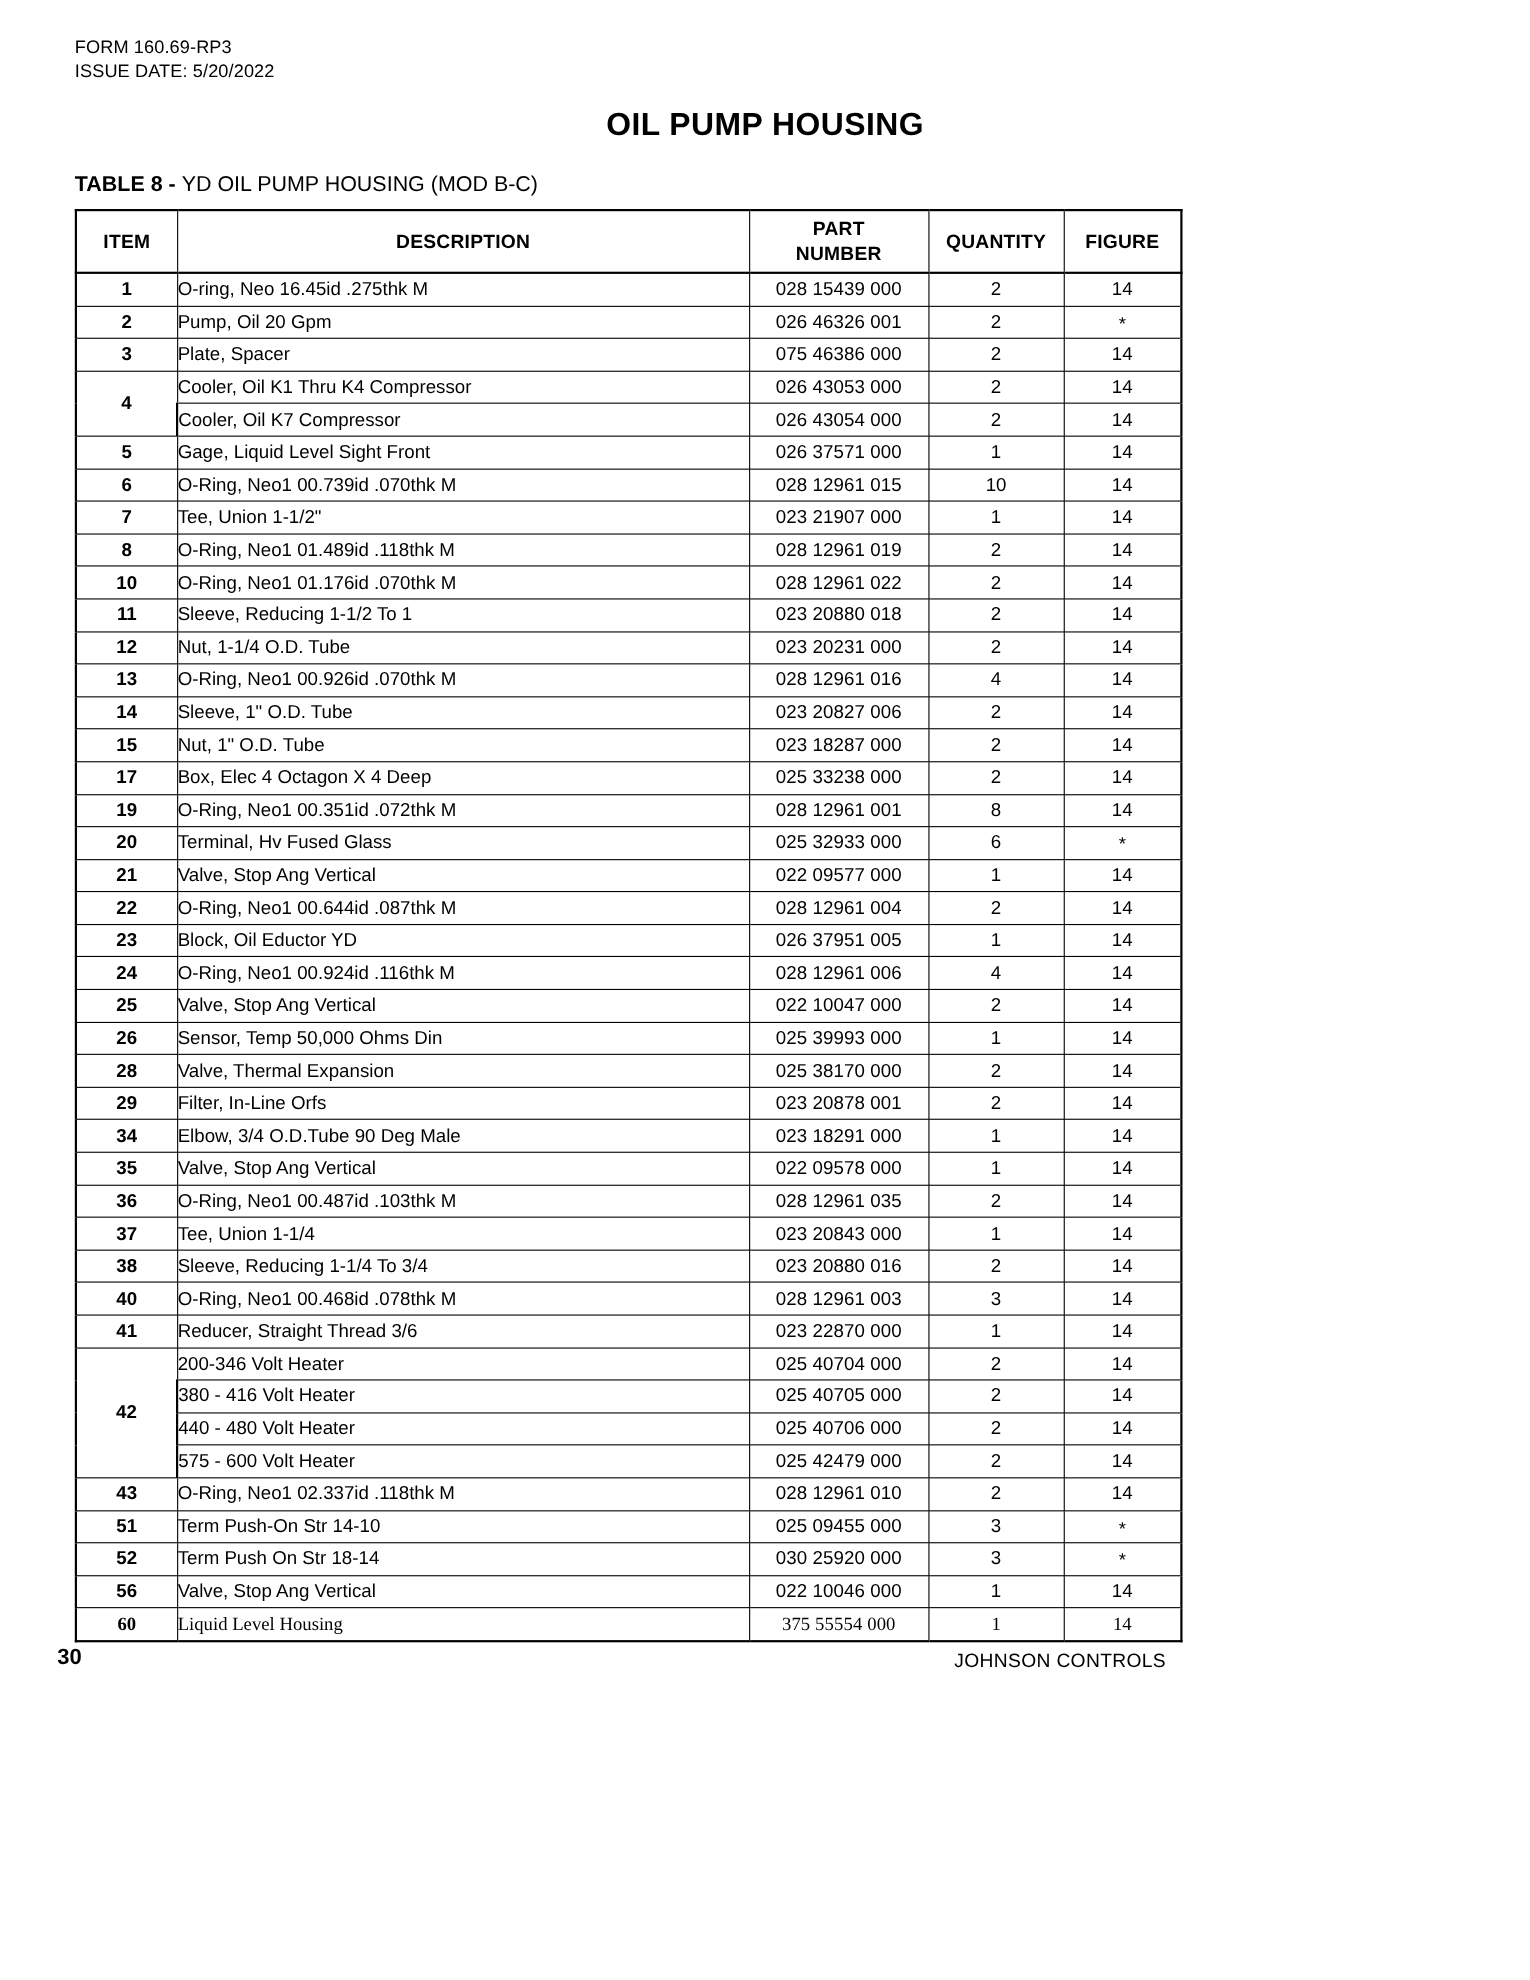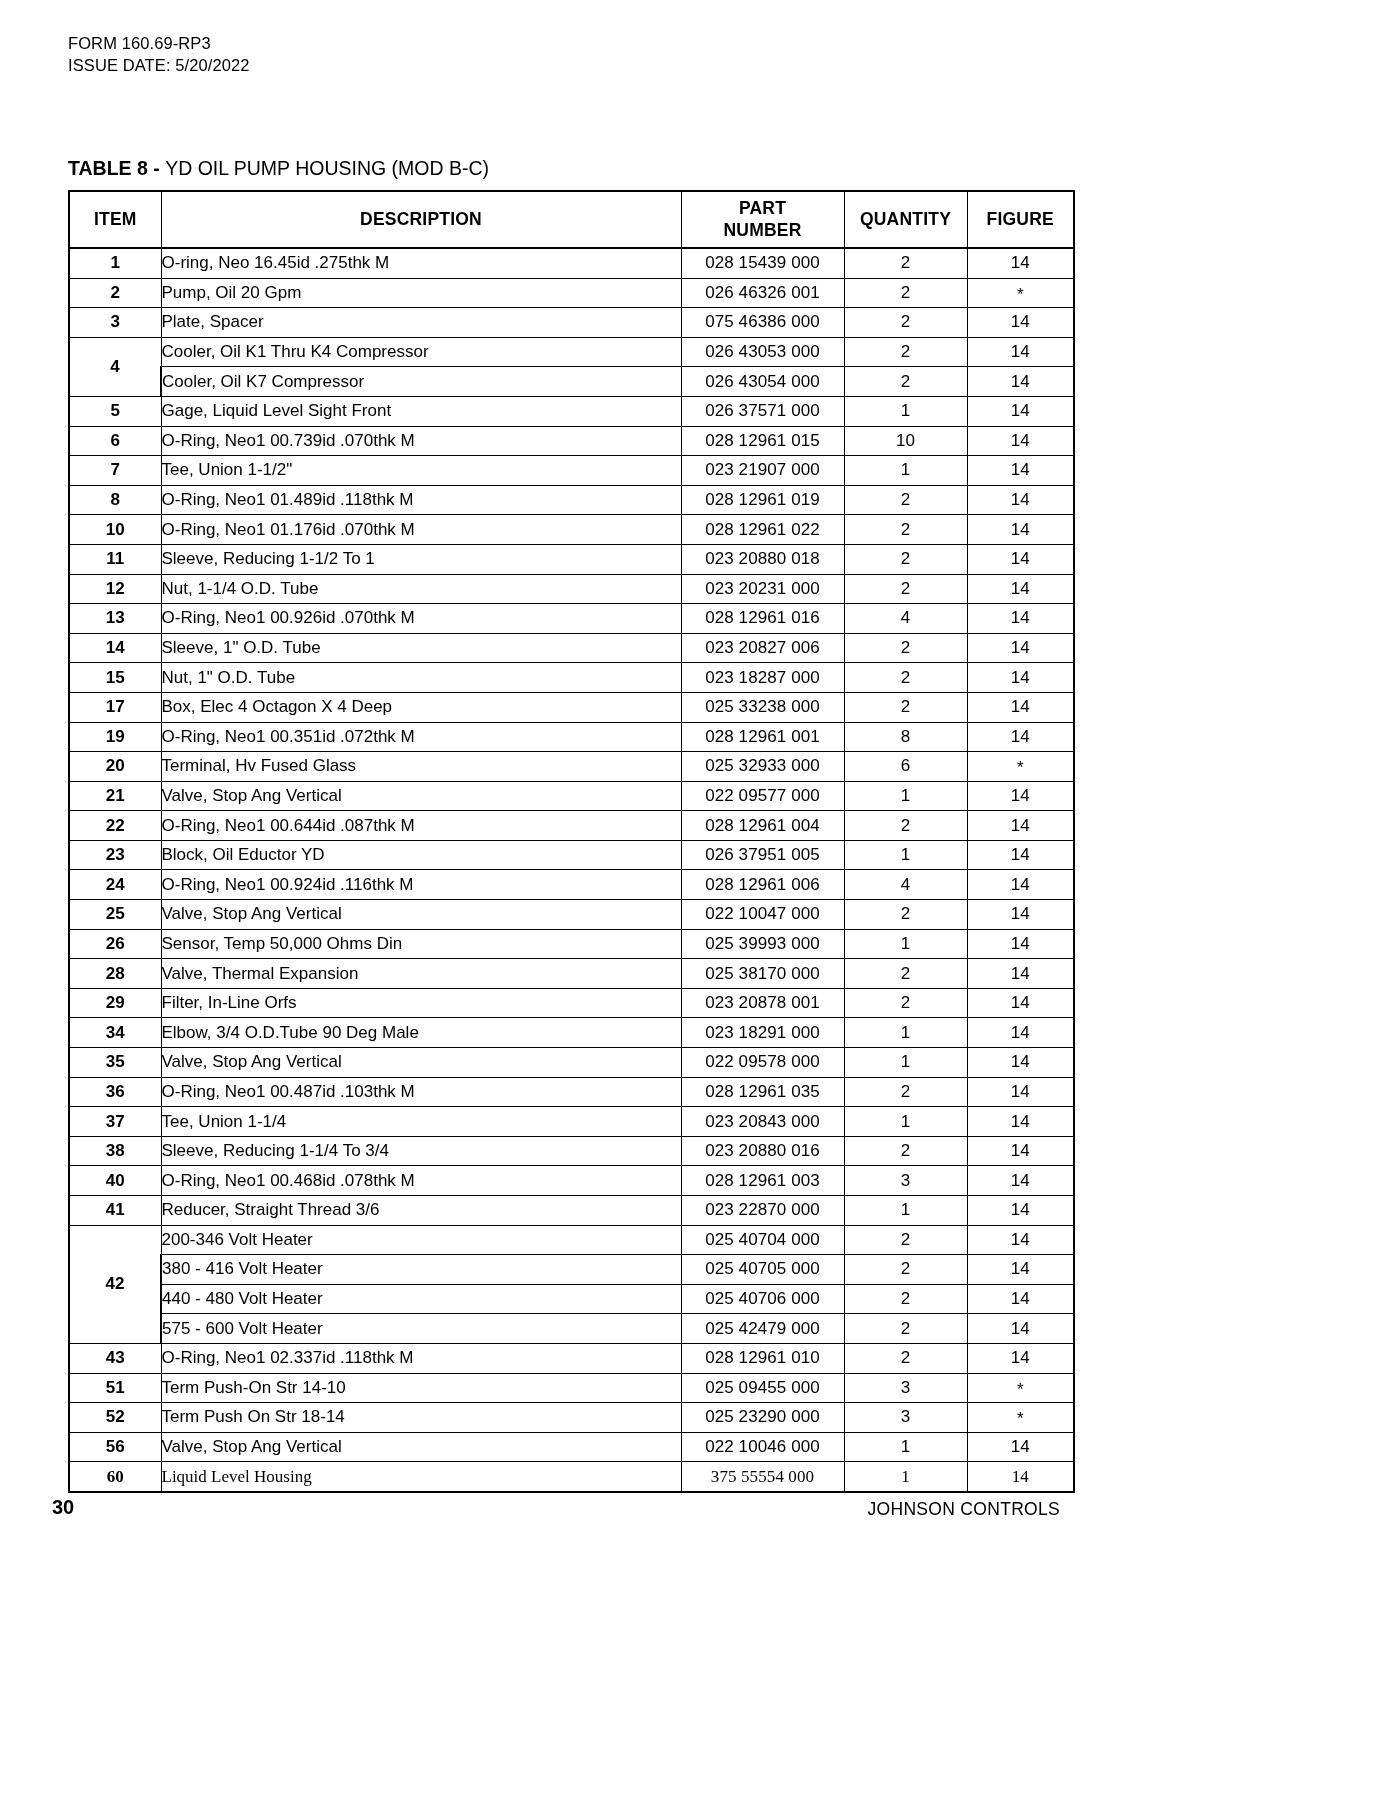--- a/index.html
+++ b/index.html
@@ -136,20 +136,21 @@
 </head>
 <body>
 
 <div class="page">
 
   <div class="doc-header">
     <div>FORM 160.69-RP3</div>
     <div>ISSUE DATE: 5/20/2022</div>
   </div>
 
+  <div class="page-title">OIL PUMP HOUSING</div>
 
   <div class="table-caption"><b>TABLE 8 - </b><span>YD OIL PUMP HOUSING (MOD B-C)</span></div>
 
   <div class="parts-table-wrap">
     <table class="parts">
       <colgroup>
         <col class="c-item">
           <col class="c-desc">
           <col class="c-part">
           <col class="c-qty">
@@ -433,21 +434,21 @@
           <tr>
             <td class="item">51</td>
             <td class="desc">Term Push-On Str 14-10</td>
             <td class="part">025 09455 000</td>
             <td class="qty">3</td>
             <td class="fig"><span class="star">*</span></td>
           </tr>
           <tr>
             <td class="item">52</td>
             <td class="desc">Term Push On Str 18-14</td>
-            <td class="part">025 23290 000</td>
+            <td class="part">030 25920 000</td>
             <td class="qty">3</td>
             <td class="fig"><span class="star">*</span></td>
           </tr>
           <tr>
             <td class="item">56</td>
             <td class="desc">Valve, Stop Ang Vertical</td>
             <td class="part">022 10046 000</td>
             <td class="qty">1</td>
             <td class="fig">14</td>
           </tr>

